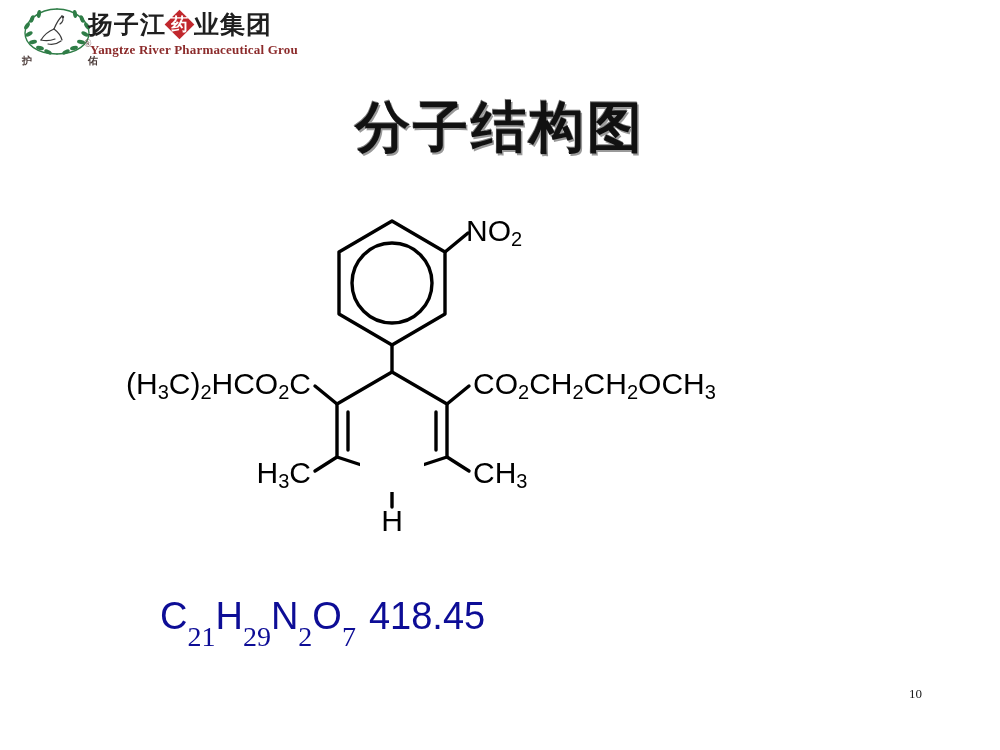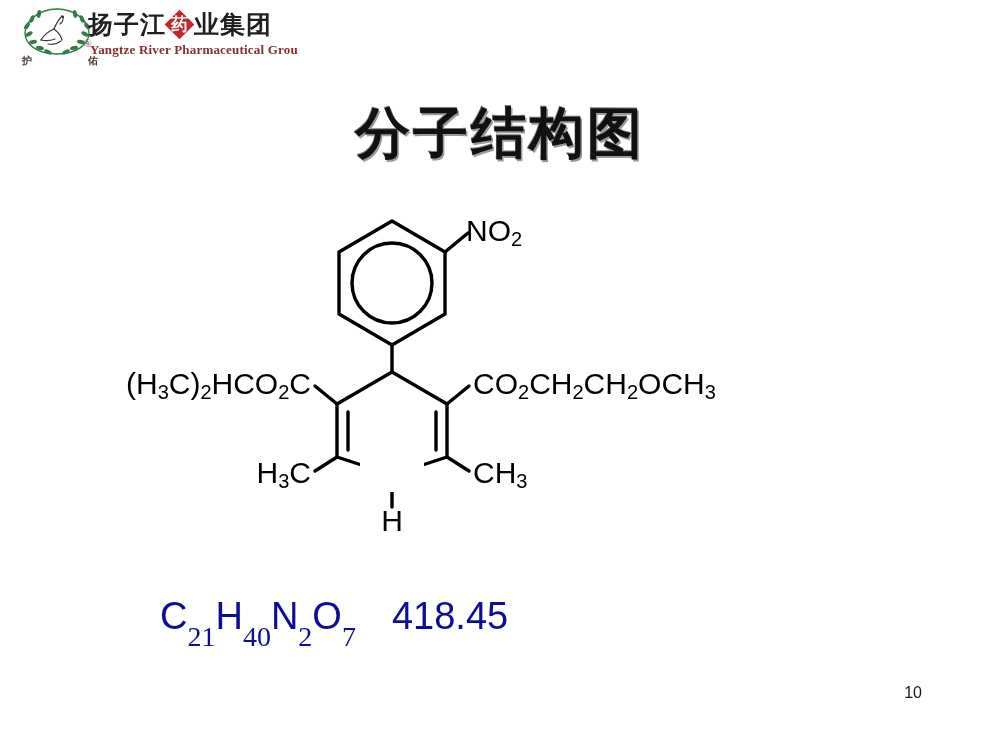--- a/index.html
+++ b/index.html
@@ -101,21 +101,21 @@
     font-weight: bold;
     color: #8c2b2b;
     letter-spacing: 0.2px;
     white-space: nowrap;
   }
 
   
   #slide-title {
     position: absolute;
     left: 0;
-    top: 97px;
+    top: 91px;
     width: 1000px;
     text-align: center;
     font-family: "Liberation Serif", serif;
     font-size: 55px;
     font-weight: bold;
     color: #111111;
     letter-spacing: 3px;
     text-shadow: 1.5px 1.5px 0 #9a9a9a, -0.6px -0.6px 0 #7d7d7d;
   }
 
@@ -153,29 +153,29 @@
     letter-spacing: 0px;
     white-space: nowrap;
   }
   #formula-line .sub {
     font-size: 28px;
     vertical-align: sub;
     position: relative;
     top: 8px;
     font-family: Liberation Serif, serif;
   }
-  #formula-mw { margin-left: 36px; }
+  #formula-mw { margin-left: 13px; }
 
   
   #page-number {
     position: absolute;
     right: 78px;
     bottom: 48px;
-    font-family: Liberation Sans, sans-serif;
-    font-size: 16px;
+    font-family: Liberation Serif, serif;
+    font-size: 13px;
     color: #1a1a1a;
   }
 </style>
 </head>
 <body style="background: rgb(255, 255, 255);">
 
 <div id="logo-block">
 
   <div id="logo-emblem">
     <svg width="78" height="52" viewBox="0 0 78 52" xmlns="http://www.w3.org/2000/svg">
@@ -275,17 +275,17 @@
       <text class="chem-label" x="392" y="479" text-anchor="middle" dominant-baseline="middle">N</text>
 
       <text class="chem-label" x="392" y="523" text-anchor="middle" dominant-baseline="middle">H</text>
     </g>
   </svg>
 </div>
 
 <div style="position:absolute;left:360px;top:462px;width:64px;height:30px;background:#ffffff;"></div>
 
 <div id="formula-line" style="color: rgb(13, 13, 150);">
-  <span><span>C</span><span class="sub">21</span><span>H</span><span class="sub">40</span><span>N</span><span class="sub">2</span><span>O</span><span class="sub">7</span></span>
+  <span><span>C</span><span class="sub">21</span><span>H</span><span class="sub">29</span><span>N</span><span class="sub">2</span><span>O</span><span class="sub">7</span></span>
   <span id="formula-mw">418.45</span>
 </div>
 
 <div id="page-number">10</div>
 
 </body></html>

